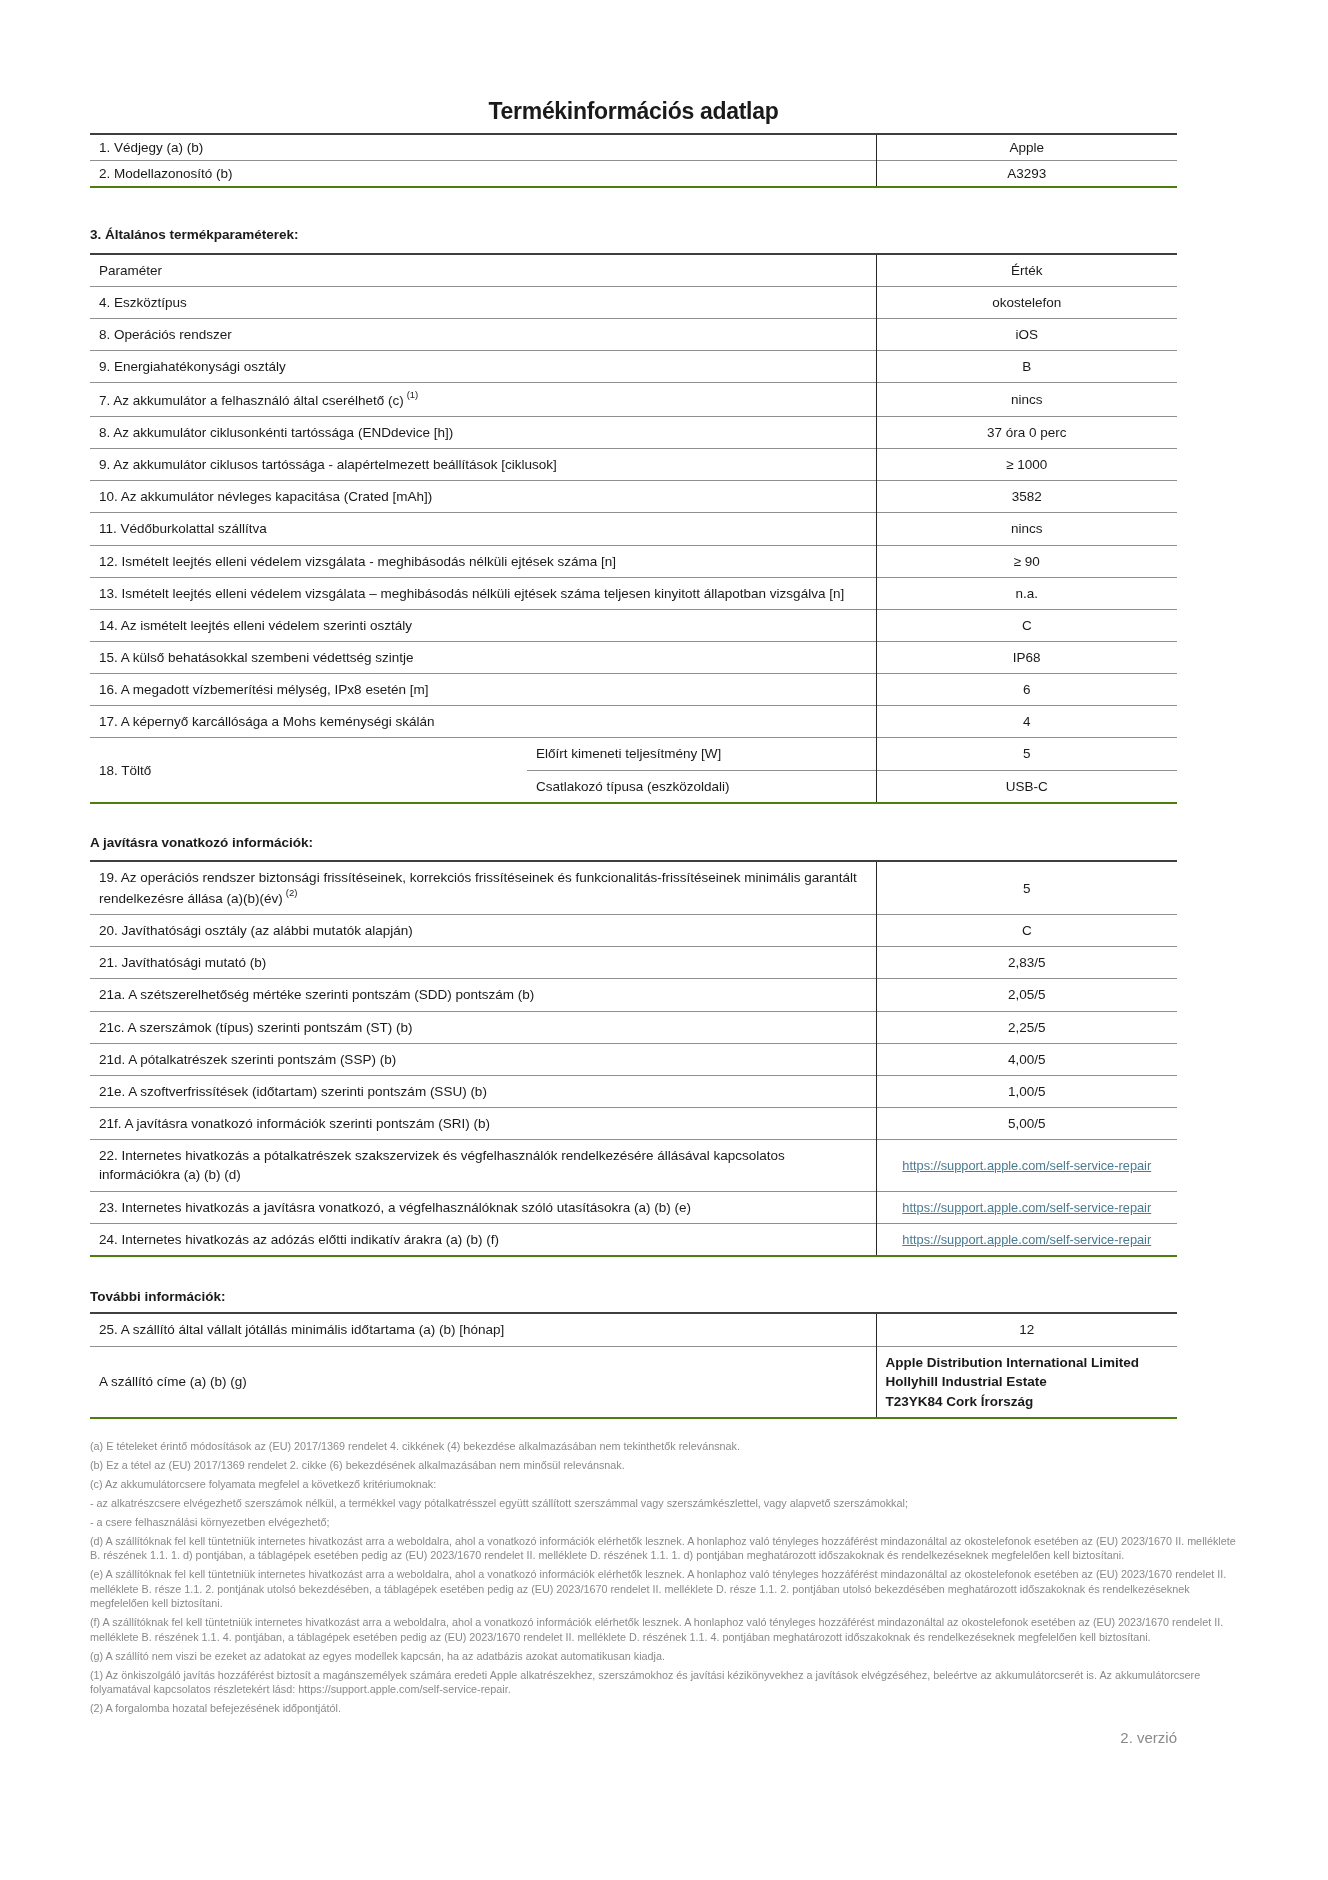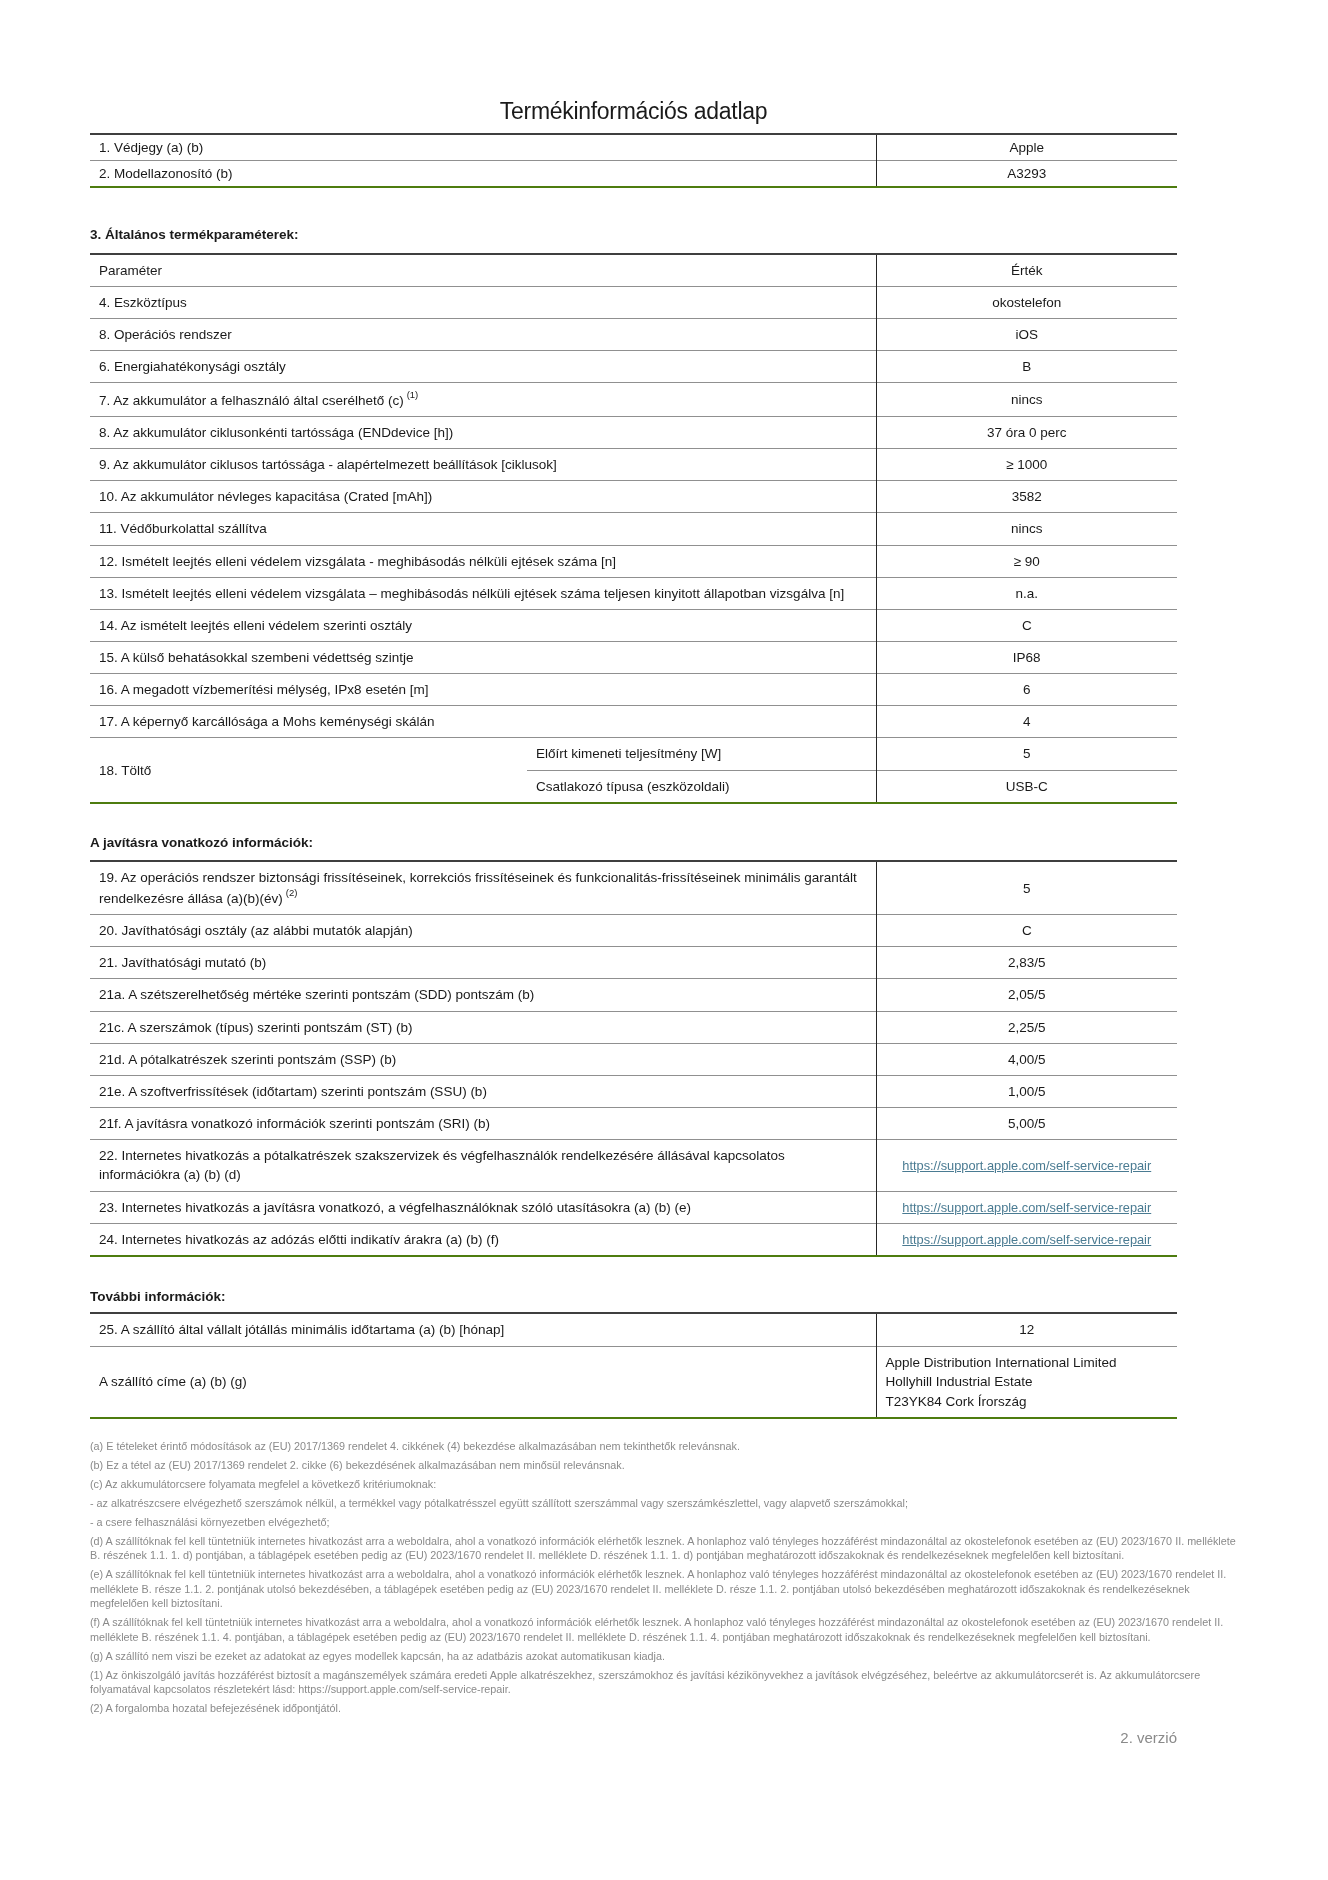--- a/index.html
+++ b/index.html
@@ -6,21 +6,21 @@
   body {
     width:1328px; height:1880px; background:#ffffff; overflow:hidden;
     font-family:"Liberation Sans","DejaVu Sans",sans-serif;
     color:#1a1a1a;
     -webkit-font-smoothing:antialiased;
   }
   .page { padding:97px 0 0 90px; }
 
   .title {
     width:1087px; text-align:center;
-    font-size:23px; font-weight:normal; letter-spacing:-0.3px;
+    font-size:23px; font-weight:bold; letter-spacing:-0.3px;
     margin:0 0 7px 0; line-height:1.25;
   }
 
   table { border-collapse:collapse; table-layout:fixed; width:1087px; }
   table.bordered { border-top:2px solid #3f3f3f; border-bottom:2px solid #4d7c0f; }
   col.c1 { width:437px; }
   col.c2 { width:349px; }
   col.c3 { width:301px; }
 
   td {
@@ -35,21 +35,21 @@
 
   sup.fnref { font-size:9.5px; position:relative; top:-1px; margin-left:3px; }
 
   .sec-heading { font-size:13.5px; font-weight:bold; line-height:1.3; }
   .h-general { margin-top:38px; margin-bottom:9px; }
   .h-repair  { margin-top:30px; margin-bottom:9px; }
   .h-more    { margin-top:31px; margin-bottom:7px; }
 
   .lnk { color:#4a7b92; text-decoration:underline; font-size:12.8px; cursor:pointer; }
 
-  .addr div { line-height:1.45; }
+  .addr div { line-height:1.45;font-weight:bold; }
 
   .footnotes {
     width:1152px; margin-top:20px;
     color:#8a8a8a; font-size:10.8px; line-height:1.34;
   }
   .footnotes p { margin:0 0 4.5px 0; }
 
   .version {
     width:1087px; text-align:right;
     color:#8a8a8a; font-size:15px; margin-top:14px;
@@ -95,21 +95,21 @@
     </tr>
     <tr>
       <td class="lbl" colspan="2">4. Eszköztípus</td>
       <td class="val">okostelefon</td>
     </tr>
     <tr>
       <td class="lbl" colspan="2">8. Operációs rendszer</td>
       <td class="val">iOS</td>
     </tr>
     <tr>
-      <td class="lbl" colspan="2">6. Energiahatékonysági osztály</td>
+      <td class="lbl" colspan="2">9. Energiahatékonysági osztály</td>
       <td class="val">B</td>
     </tr>
     <tr>
       <td class="lbl" colspan="2"><span>7. Az akkumulátor a felhasználó által cserélhető (c)</span><sup class="fnref">(1)</sup></td>
       <td class="val">nincs</td>
     </tr>
     <tr>
       <td class="lbl" colspan="2">8. Az akkumulátor ciklusonkénti tartóssága (ENDdevice [h])</td>
       <td class="val">37 óra 0 perc</td>
     </tr>

